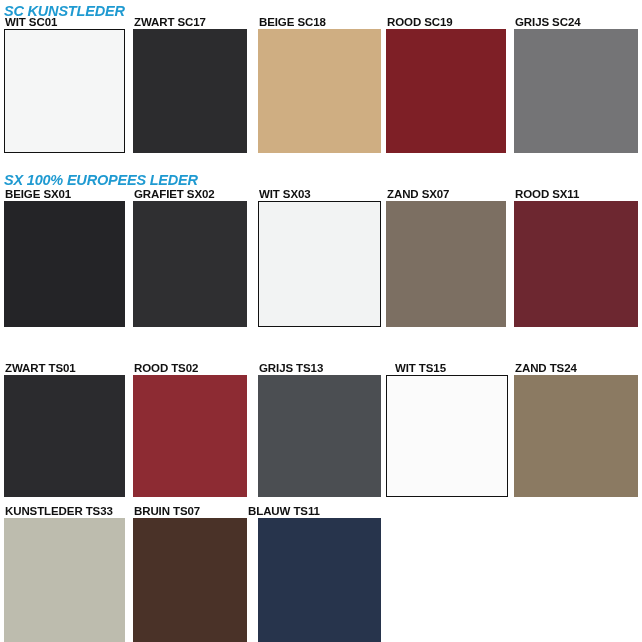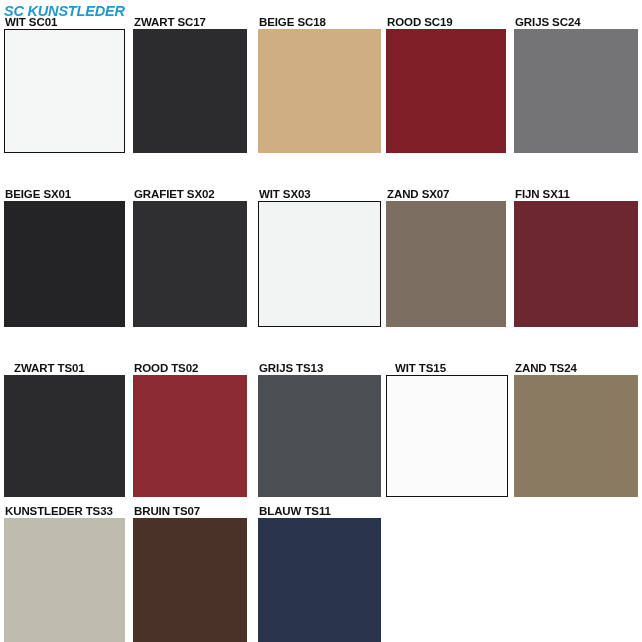--- a/index.html
+++ b/index.html
@@ -68,41 +68,42 @@
       <div class="swatch-inner" style="background: rgb(207, 174, 130);"></div>
     </div>
     <div class="swatch-label" style="left: 387px; top: 17px; color: rgb(16, 16, 16);">ROOD SC19</div>
     <div class="swatch" style="left: 386px; top: 29px; width: 120px; height: 124px;">
       <div class="swatch-inner" style="background: rgb(126, 31, 38);"></div>
     </div>
     <div class="swatch-label" style="left: 515px; top: 17px; color: rgb(16, 16, 16);">GRIJS SC24</div>
     <div class="swatch" style="left: 514px; top: 29px; width: 124px; height: 124px;">
       <div class="swatch-inner" style="background: rgb(116, 116, 118);"></div>
     </div>
+    <div class="section-title" style="left: 4px; top: 173px; color: rgb(31, 154, 209);">SX 100% EUROPEES LEDER</div>
     <div class="swatch-label" style="left: 5px; top: 189px; color: rgb(16, 16, 16);">BEIGE SX01</div>
     <div class="swatch" style="left: 4px; top: 201px; width: 121px; height: 126px;">
       <div class="swatch-inner" style="background: rgb(36, 36, 39);"></div>
     </div>
     <div class="swatch-label" style="left: 134px; top: 189px; color: rgb(16, 16, 16);">GRAFIET SX02</div>
     <div class="swatch" style="left: 133px; top: 201px; width: 114px; height: 126px;">
       <div class="swatch-inner" style="background: rgb(47, 47, 49);"></div>
     </div>
     <div class="swatch-label" style="left: 259px; top: 189px; color: rgb(16, 16, 16);">WIT SX03</div>
     <div class="swatch bordered" style="left: 258px; top: 201px; width: 123px; height: 126px; border-color: rgb(17, 17, 17);">
       <div class="swatch-inner" style="background: rgb(242, 243, 243);"></div>
     </div>
     <div class="swatch-label" style="left: 387px; top: 189px; color: rgb(16, 16, 16);">ZAND SX07</div>
     <div class="swatch" style="left: 386px; top: 201px; width: 120px; height: 126px;">
       <div class="swatch-inner" style="background: rgb(124, 111, 98);"></div>
     </div>
-    <div class="swatch-label" style="left: 515px; top: 189px; color: rgb(16, 16, 16);">FIJN SX11</div>
+    <div class="swatch-label" style="left: 515px; top: 189px; color: rgb(16, 16, 16);">ROOD SX11</div>
     <div class="swatch" style="left: 514px; top: 201px; width: 124px; height: 126px;">
       <div class="swatch-inner" style="background: rgb(109, 39, 48);"></div>
     </div>
-    <div class="swatch-label" style="left: 14px; top: 363px; color: rgb(16, 16, 16);">ZWART TS01</div>
+    <div class="swatch-label" style="left: 5px; top: 363px; color: rgb(16, 16, 16);">ZWART TS01</div>
     <div class="swatch" style="left: 4px; top: 375px; width: 121px; height: 122px;">
       <div class="swatch-inner" style="background: rgb(43, 43, 46);"></div>
     </div>
     <div class="swatch-label" style="left: 134px; top: 363px; color: rgb(16, 16, 16);">ROOD TS02</div>
     <div class="swatch" style="left: 133px; top: 375px; width: 114px; height: 122px;">
       <div class="swatch-inner" style="background: rgb(141, 43, 51);"></div>
     </div>
     <div class="swatch-label" style="left: 259px; top: 363px; color: rgb(16, 16, 16);">GRIJS TS13</div>
     <div class="swatch" style="left: 258px; top: 375px; width: 123px; height: 122px;">
       <div class="swatch-inner" style="background: rgb(75, 78, 82);"></div>
@@ -116,17 +117,17 @@
       <div class="swatch-inner" style="background: rgb(139, 122, 98);"></div>
     </div>
     <div class="swatch-label" style="left: 5px; top: 506px; color: rgb(16, 16, 16);">KUNSTLEDER TS33</div>
     <div class="swatch" style="left: 4px; top: 518px; width: 121px; height: 124px;">
       <div class="swatch-inner" style="background: rgb(189, 188, 174);"></div>
     </div>
     <div class="swatch-label" style="left: 134px; top: 506px; color: rgb(16, 16, 16);">BRUIN TS07</div>
     <div class="swatch" style="left: 133px; top: 518px; width: 114px; height: 124px;">
       <div class="swatch-inner" style="background: rgb(74, 50, 40);"></div>
     </div>
-    <div class="swatch-label" style="left: 259px; top: 506px; color: rgb(16, 16, 16);">BLAUW TS11</div>
+    <div class="swatch-label" style="left: 248px; top: 506px; color: rgb(16, 16, 16);">BLAUW TS11</div>
     <div class="swatch" style="left: 258px; top: 518px; width: 123px; height: 124px;">
       <div class="swatch-inner" style="background: rgb(39, 52, 76);"></div>
     </div>
   </div>
 
 </body></html>

